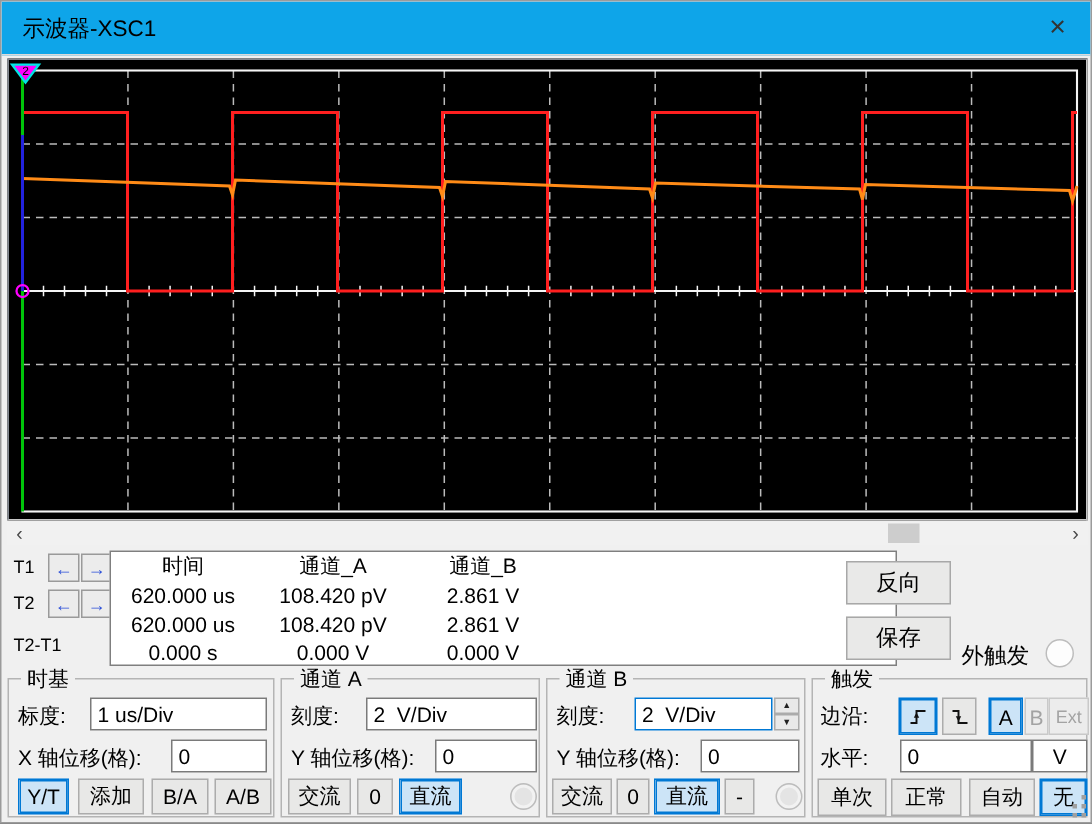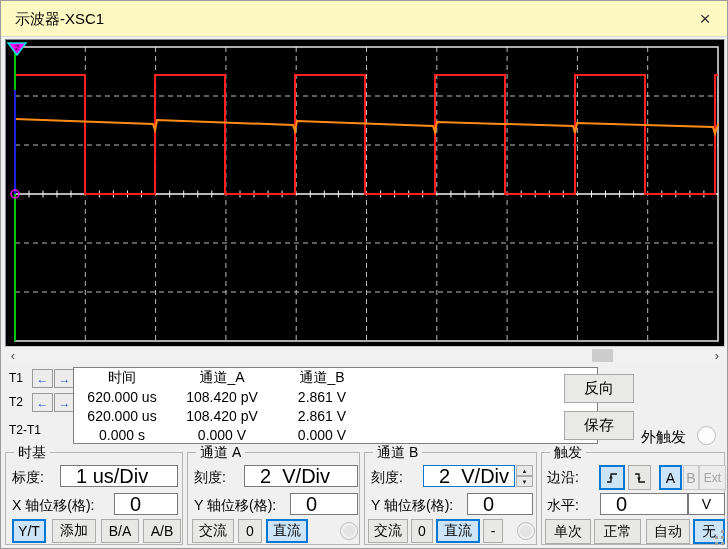--- a/index.html
+++ b/index.html
@@ -1,20 +1,20 @@
 <!DOCTYPE html>
 <html><head>
 <meta charset="utf-8">
 <style>
   * { margin:0; padding:0; box-sizing:border-box; font-family:"Liberation Sans","DejaVu Sans",sans-serif; }
   html,body { width:728px; height:549px; }
   body { position:relative; background:#f0f0f0; border:1px solid #9b9b9b; overflow:hidden; }
 
   
-  .titlebar { position:absolute; left:0; top:0; width:100%; height:36px; background:#fef9c3; border-bottom:1px solid #dadada; }
+  .titlebar { position:absolute; left:0; top:0; width:100%; height:36px; background:#0ea5e9; border-bottom:1px solid #dadada; }
   .title { position:absolute; left:14px; top:9px; font-size:15px; color:#000; }
   .close-btn { position:absolute; right:6px; top:4px; width:32px; height:28px; display:flex; align-items:center; justify-content:center; font-size:19px; color:#333; cursor:default; }
 
   
   .scope { position:absolute; left:4px; top:38px; width:720px; height:308px; background:#000;
            border-top:1px solid #828790; border-left:1px solid #828790; border-right:1px solid #c8c8c8; border-bottom:1px solid #c8c8c8; }
 
   
   .hscroll { position:absolute; left:4px; top:347px; width:720px; height:15px; background:#f1f1f1; }
   .hscroll .arrow { position:absolute; top:0; width:16px; height:15px; display:flex; align-items:center; justify-content:center; font-size:13px; color:#4a4a4a; }
@@ -36,21 +36,21 @@
 
   .side-btn { position:absolute; left:563px; width:70px; height:29px; background:#e9e9e8; border:1px solid #a8a8a8; font-size:15px; display:flex; align-items:center; justify-content:center; }
   .ext-label { position:absolute; left:640px; top:427px; font-size:15px; }
   .led { border-radius:50%; border:1px solid #bdbdbd; background:#fdfdfd; }
   .led.gray { background:#e4e4e4; box-shadow:inset 0 0 0 2px #f2f2f2; }
 
   
   .panel { position:absolute; top:451px; height:93px; border:1px solid #b4b4b4; }
   .panel-title { position:absolute; top:-9px; left:8px; background:#f0f0f0; padding:0 4px; font-size:14px; color:#000; }
   .plabel { position:absolute; font-size:14px; color:#000; white-space:nowrap; }
-  .pinput { position:absolute; height:22px; border:1px solid #7a7a7a; background:#fff; font-size:20px; padding-left:15px; color:#000; }
+  .pinput { position:absolute; height:22px; border:1px solid #7a7a7a; background:#fff; font-size:14px; padding-left:4px; color:#000; }
   .pinput.focused { border-color:#0078d4; }
   .btn { position:absolute; display:flex; align-items:center; justify-content:center; background:#e8e8e7; border:1px solid #acacac; font-size:14px; color:#000; }
   .btn.sel { background:#cce4f7; border-color:#0078d4; box-shadow:inset 0 0 0 1px #0078d4; }
   .btn.dis { color:#a3a3a3; border-color:#c9c9c9; background:#ececec; }
   .spinner { position:absolute; width:17px; height:22px; display:flex; flex-direction:column; }
   .spin-half { flex:1; background:#e9e9e9; border:1px solid #ababab; font-size:6px; display:flex; align-items:center; justify-content:center; color:#222; }
   .unit-box { position:absolute; height:22px; background:#fff; border:1px solid #7a7a7a; font-size:14px; display:flex; align-items:center; justify-content:center; }
 
   .grip { position:absolute; right:3px; bottom:3px; width:3px; height:3px; background:#9f9f9f;
           box-shadow:0 -6px #9f9f9f, 0 -12px #9f9f9f, -6px 0 #9f9f9f, -6px -6px #9f9f9f; }

